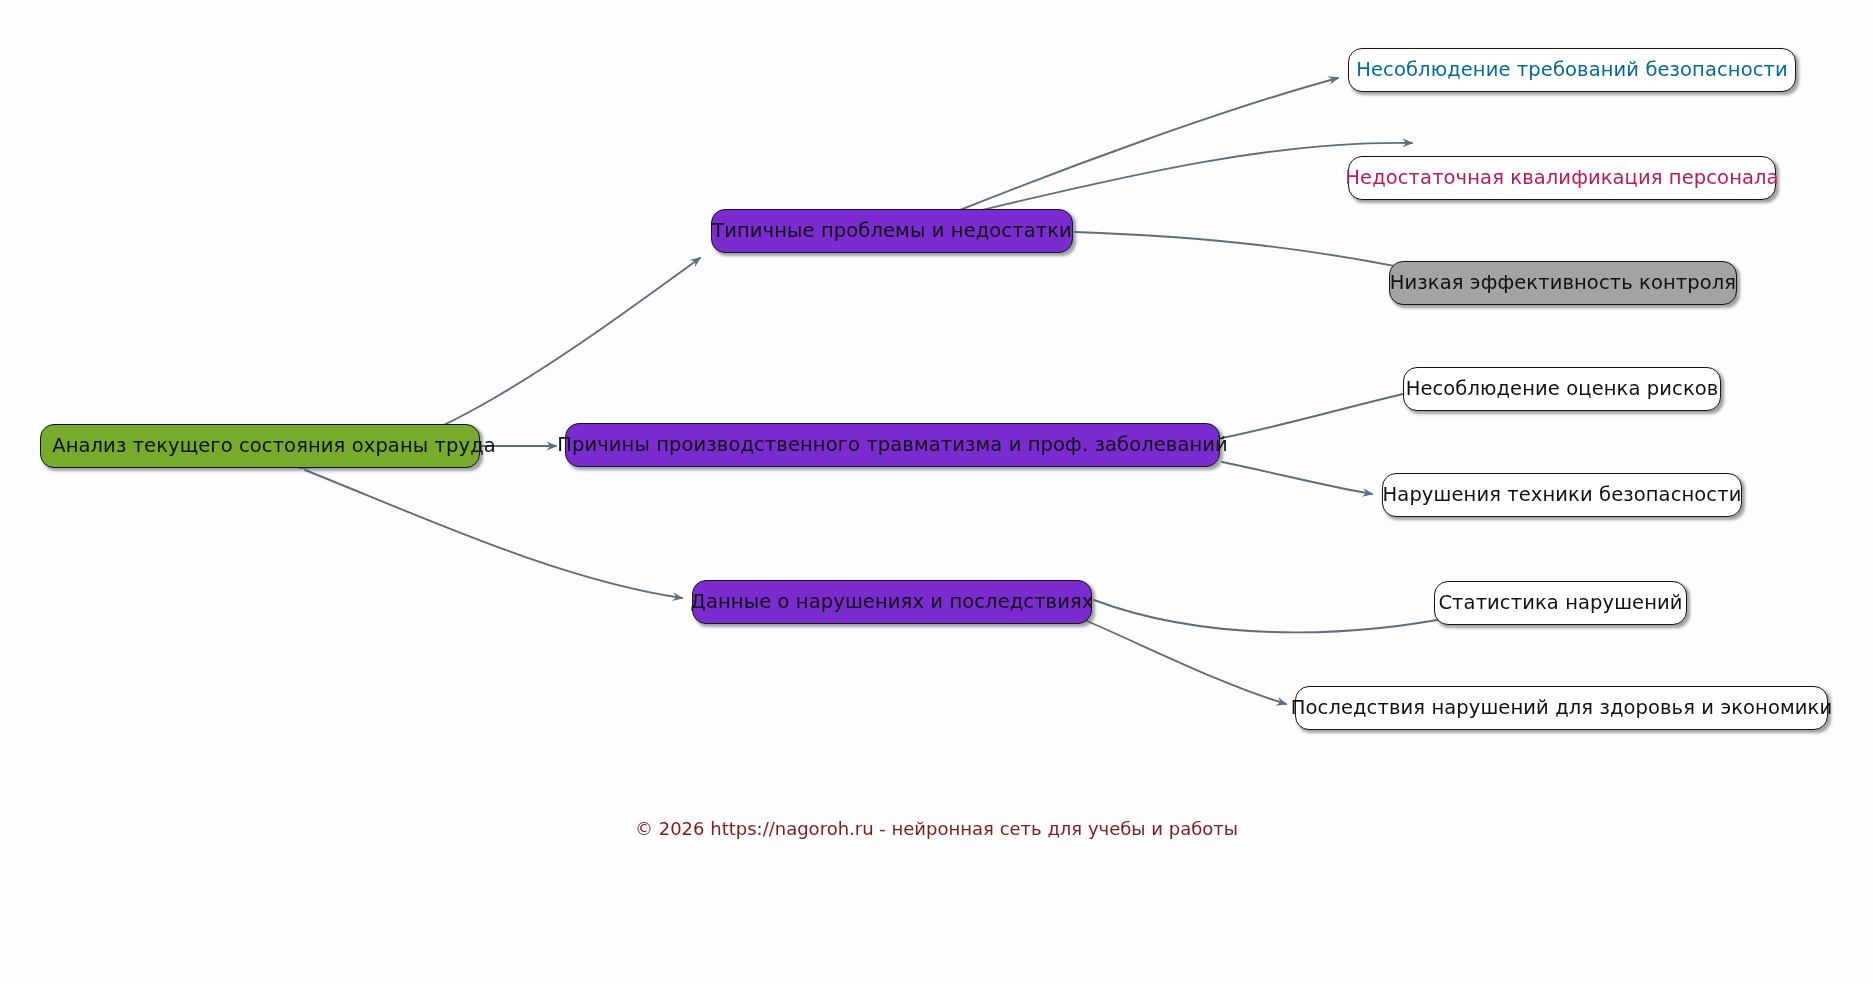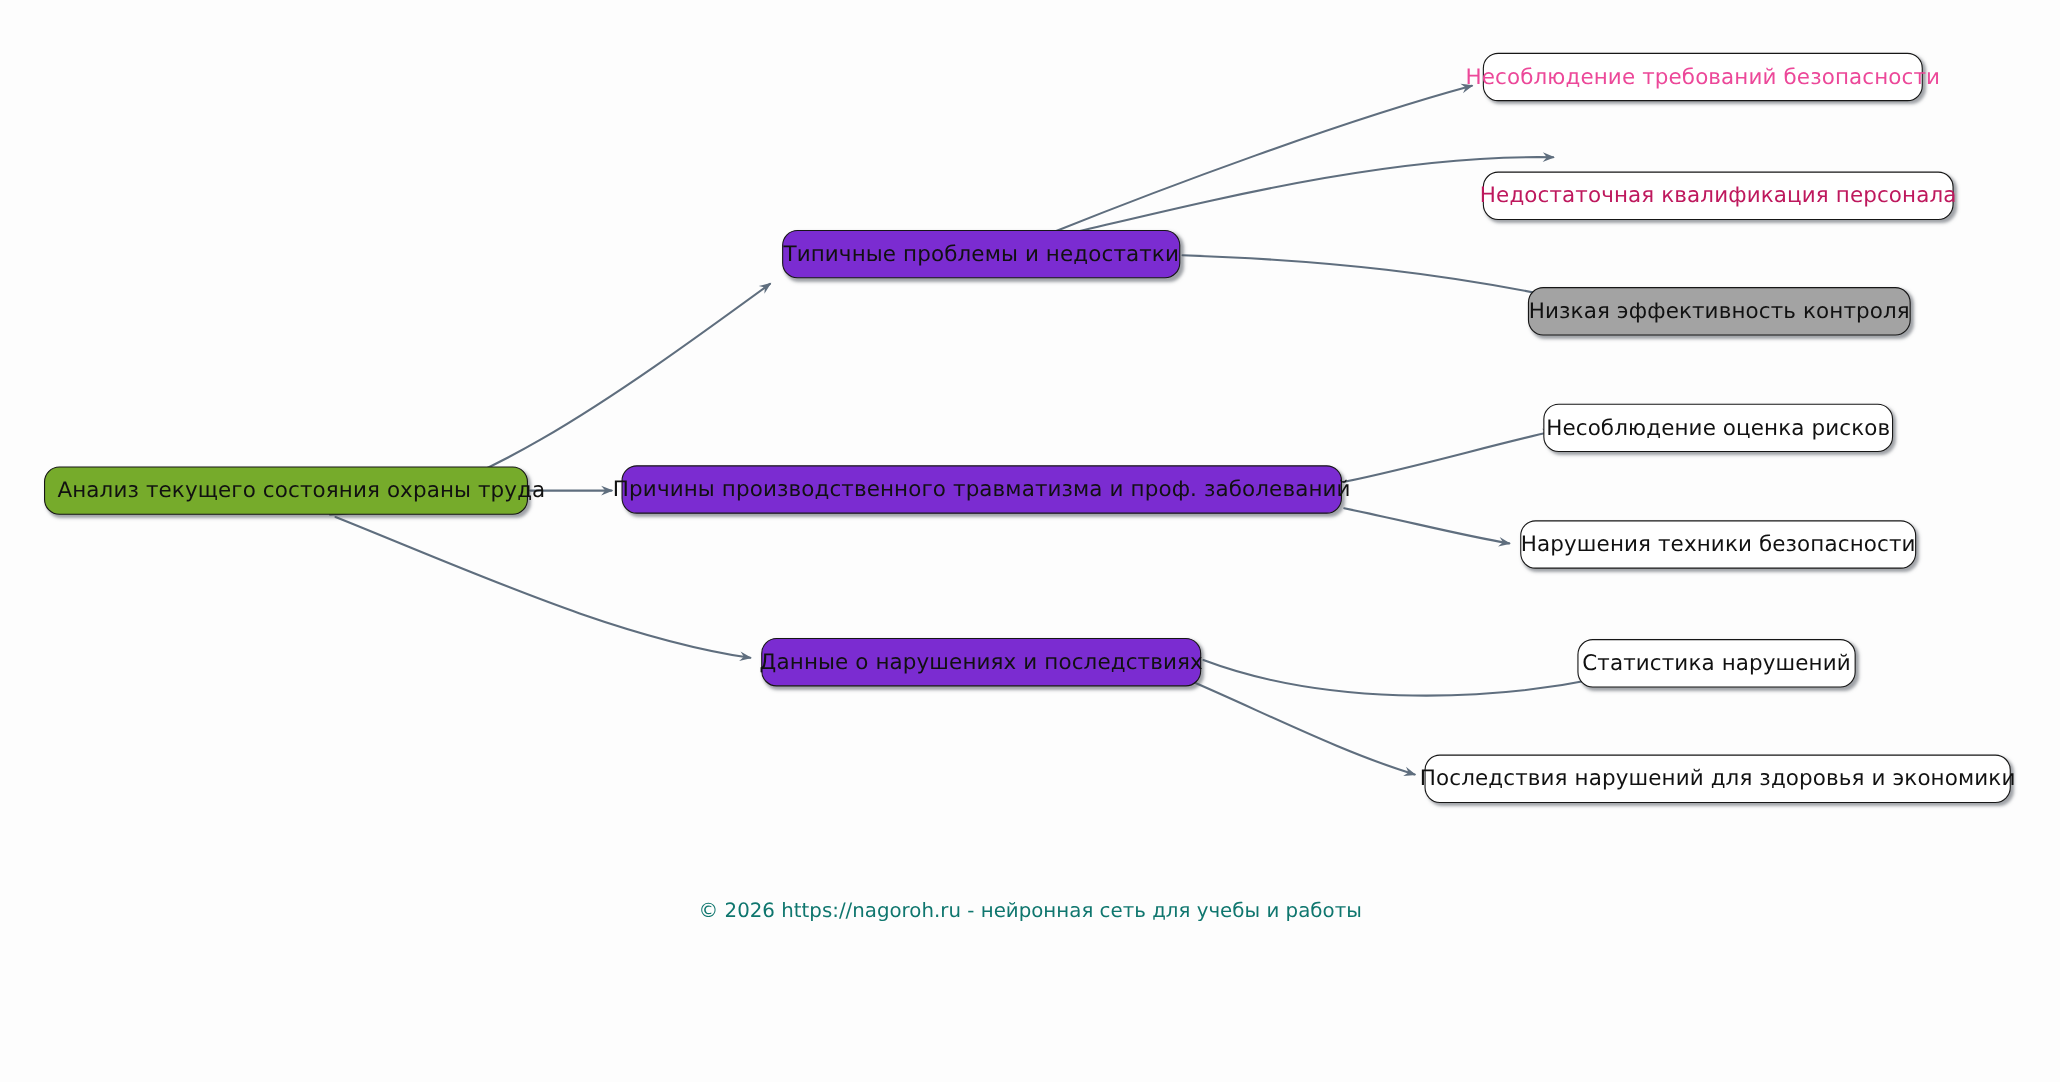--- a/index.html
+++ b/index.html
@@ -111,21 +111,21 @@
       </g>
   </svg>
 
   <div id="node-layer">
       <div class="node root" id="root" style="left: 40px; top: 424px; width: 440px; height: 44px; background: rgb(118, 171, 43); border-color: rgb(22, 22, 22); color: rgb(17, 17, 17);">
         <span>Анализ текущего состояния охраны труда</span>
       </div>
       <div class="node branch" id="branch-1" style="left: 711px; top: 209px; width: 362px; height: 44px; background: rgb(123, 44, 209); border-color: rgb(22, 22, 22); color: rgb(17, 17, 17);">
         <span>Типичные проблемы и недостатки</span>
       </div>
-      <div class="node leaf" id="leaf-1-1" style="left: 1348px; top: 48px; width: 400px; height: 44px; background: rgb(255, 255, 255); border-color: rgb(22, 22, 22); color: #ec4899;">
+      <div class="node leaf" id="leaf-1-1" style="left: 1348px; top: 48px; width: 448px; height: 44px; background: rgb(255, 255, 255); border-color: rgb(22, 22, 22); color: #0369a1;">
         <span>Несоблюдение требований безопасности</span>
       </div>
       <div class="node leaf" id="leaf-1-2" style="left: 1348px; top: 156px; width: 428px; height: 44px; background: rgb(255, 255, 255); border-color: rgb(22, 22, 22); color: #be185d;">
         <span>Недостаточная квалификация персонала</span>
       </div>
       <div class="node leaf" id="leaf-1-3" style="left: 1389px; top: 261px; width: 348px; height: 44px; background: #a3a3a3; border-color: rgb(22, 22, 22); color: rgb(17, 17, 17);">
         <span>Низкая эффективность контроля</span>
       </div>
       <div class="node branch" id="branch-2" style="left: 565px; top: 423px; width: 655px; height: 44px; background: rgb(123, 44, 209); border-color: rgb(22, 22, 22); color: rgb(17, 17, 17);">
         <span>Причины производственного травматизма и проф. заболеваний</span>
@@ -143,16 +143,16 @@
         <span>Статистика нарушений</span>
       </div>
       <div class="node leaf" id="leaf-3-2" style="left: 1295px; top: 686px; width: 533px; height: 44px; background: rgb(255, 255, 255); border-color: rgb(22, 22, 22); color: rgb(17, 17, 17);">
         <span>Последствия нарушений для здоровья и экономики</span>
       </div>
     </div>
 
   <div id="footer" style="top: 812px;">
     <div class="footer-title" style="color: rgb(91, 107, 124);">
     </div>
-    <div class="footer-credit" style="color: #0f766e;">© 2026 https://nagoroh.ru - нейронная сеть для учебы и работы</div>
+    <div class="footer-credit" style="color: #7f1d1d;">© 2026 https://nagoroh.ru - нейронная сеть для учебы и работы</div>
   </div>
 
 </div>
 
 </body></html>

